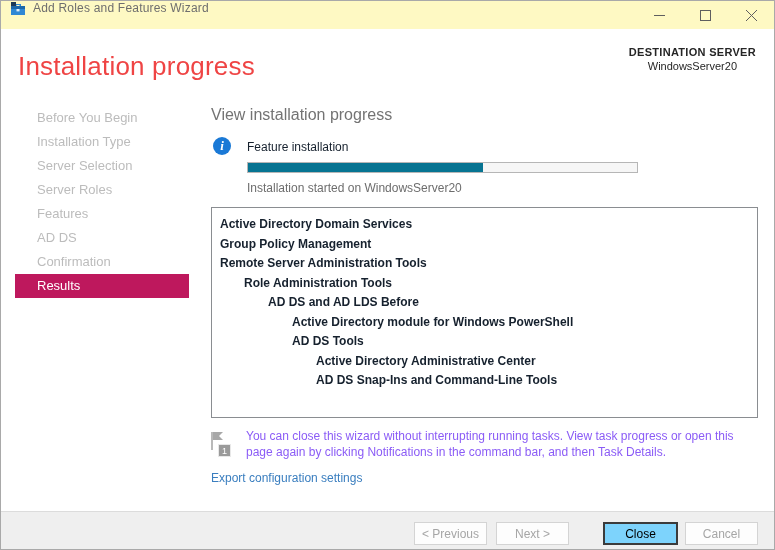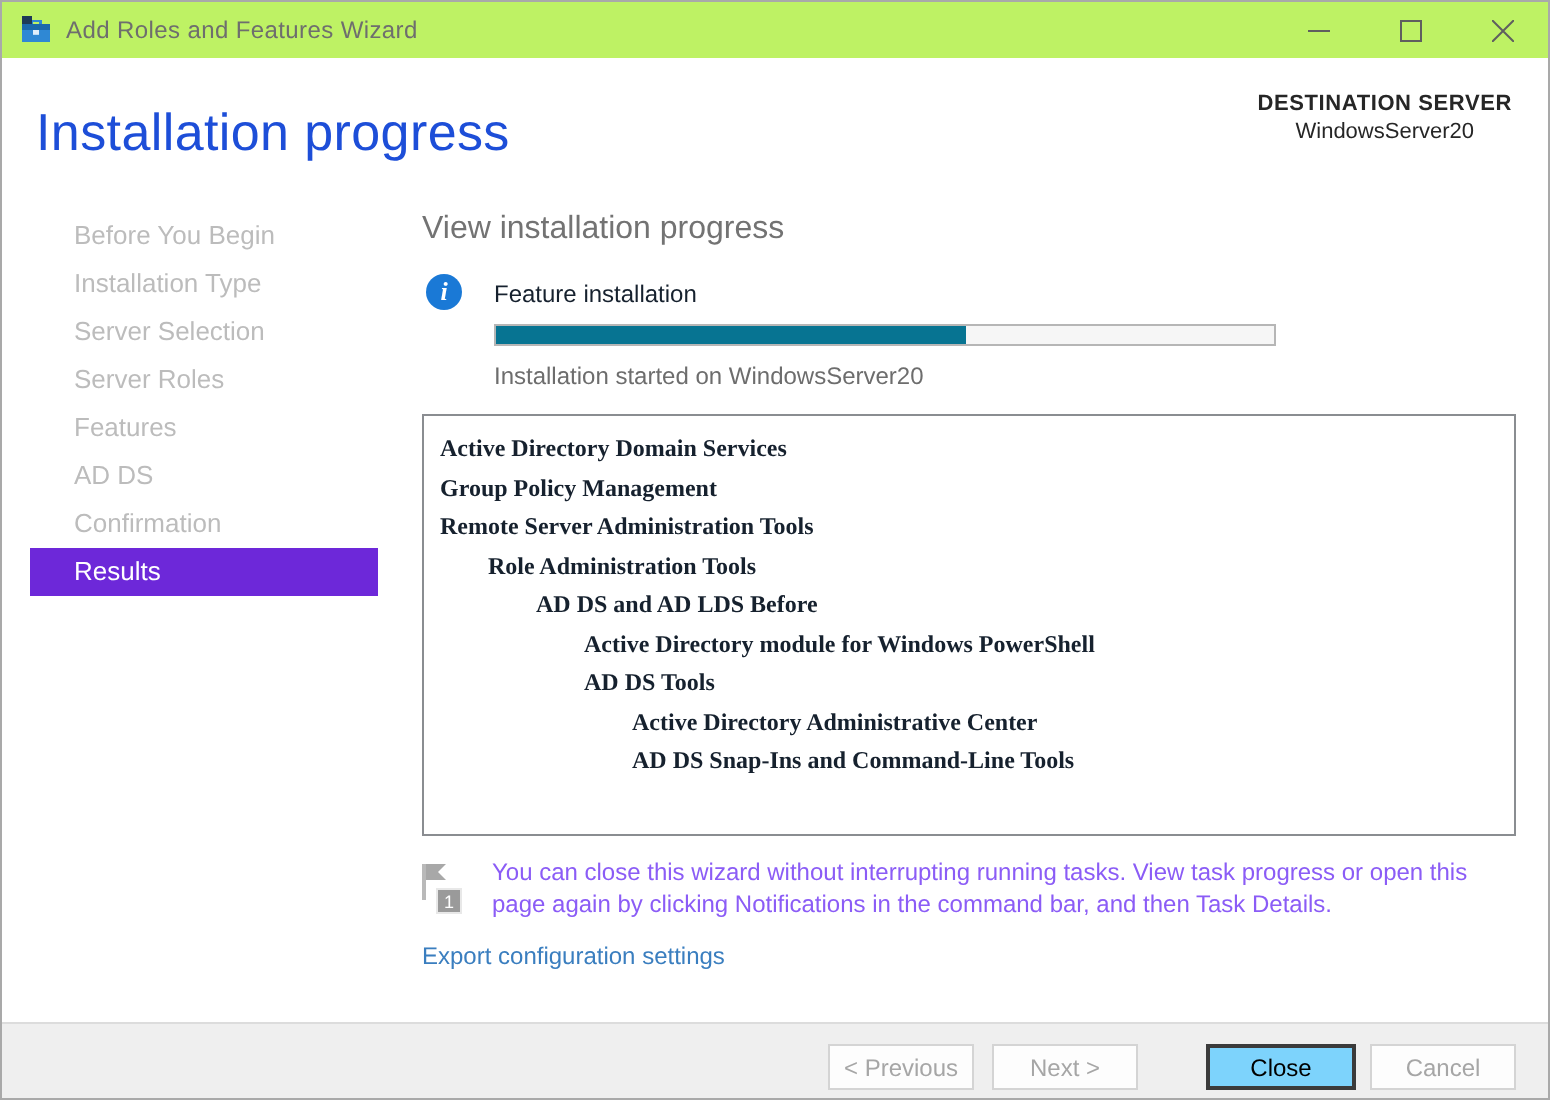--- a/index.html
+++ b/index.html
@@ -6,46 +6,46 @@
   html,body { width:775px; height:550px; }
   body {
     font-family:"Liberation Sans","DejaVu Sans",sans-serif;
     background:#fff; position:relative; overflow:hidden;
     border:1px solid #a9a9a9;
   }
 
   
   .titlebar {
     position:absolute; left:0; top:0; width:100%; height:28px;
-    background:#bef264; display:flex; align-items:center;
+    background:#fef9c3; display:flex; align-items:flex-start;
   }
   .titlebar-icon { width:16px; height:16px; margin:0 7px 0 9px; flex:0 0 auto; }
   .titlebar-text { font-size:12px; color:#6e6e6e; letter-spacing:.2px; }
   .win-controls { position:absolute; right:0; top:0; height:28px; display:flex; }
   .win-btn { width:46px; height:28px; display:flex; align-items:center; justify-content:center; }
   .win-btn svg { display:block; }
 
   
   .page-title {
     position:absolute; left:17px; top:50px;
-    font-size:26px; font-weight:400; color:#1d4ed8; letter-spacing:.2px;
+    font-size:26px; font-weight:400; color:#ef4444; letter-spacing:.2px;
   }
   .dest-block { position:absolute; right:18px; top:45px; text-align:center; }
   .dest-label { font-size:11px; font-weight:bold; color:#262626; letter-spacing:.3px; }
   .dest-server { font-size:11px; color:#262626; margin-top:2px; }
 
   
   .sidebar { position:absolute; left:0; top:105px; width:188px; }
   .nav-item {
     height:24px; line-height:24px; padding-left:36px;
     font-size:13px; color:#bcbcbc; cursor:default; white-space:nowrap;
   }
   .nav-item.selected {
     margin-left:14px; padding-left:22px;
-    background:#6d28d9; color:#fff;
+    background:#be185d; color:#fff;
   }
 
   
   .section-title { position:absolute; left:210px; top:105px; font-size:16px; color:#737373; }
 
   .info-icon {
     position:absolute; left:212px; top:136px; width:18px; height:18px;
     background:#1a79d6; border-radius:50%;
     color:#fff; font-size:13px; font-weight:bold; font-style:italic;
     display:flex; align-items:center; justify-content:center;
@@ -56,21 +56,21 @@
   .progress-track {
     position:absolute; left:246px; top:161px; width:391px; height:11px;
     background:#f6f6f6; border:1px solid #b6b6b6;
   }
   .progress-fill { height:100%; background:#077492; width:0; }
 
   .status-caption { position:absolute; left:246px; top:180px; font-size:12px; color:#6d6d6d; }
 
   .feature-box {
     position:absolute; left:210px; top:206px; width:547px; height:211px;
-    background:#fff; border:1px solid #8a8d91; padding-top:7px; overflow:hidden;font-family:Liberation Serif, serif;
+    background:#fff; border:1px solid #8a8d91; padding-top:7px; overflow:hidden;
   }
   .feature-row {
     height:19.5px; line-height:19.5px; font-size:12px; font-weight:bold;
     color:#16212e; white-space:nowrap;
   }
   .ind-0 { padding-left:8px; }
   .ind-1 { padding-left:32px; }
   .ind-2 { padding-left:56px; }
   .ind-3 { padding-left:80px; }
   .ind-4 { padding-left:104px; }

